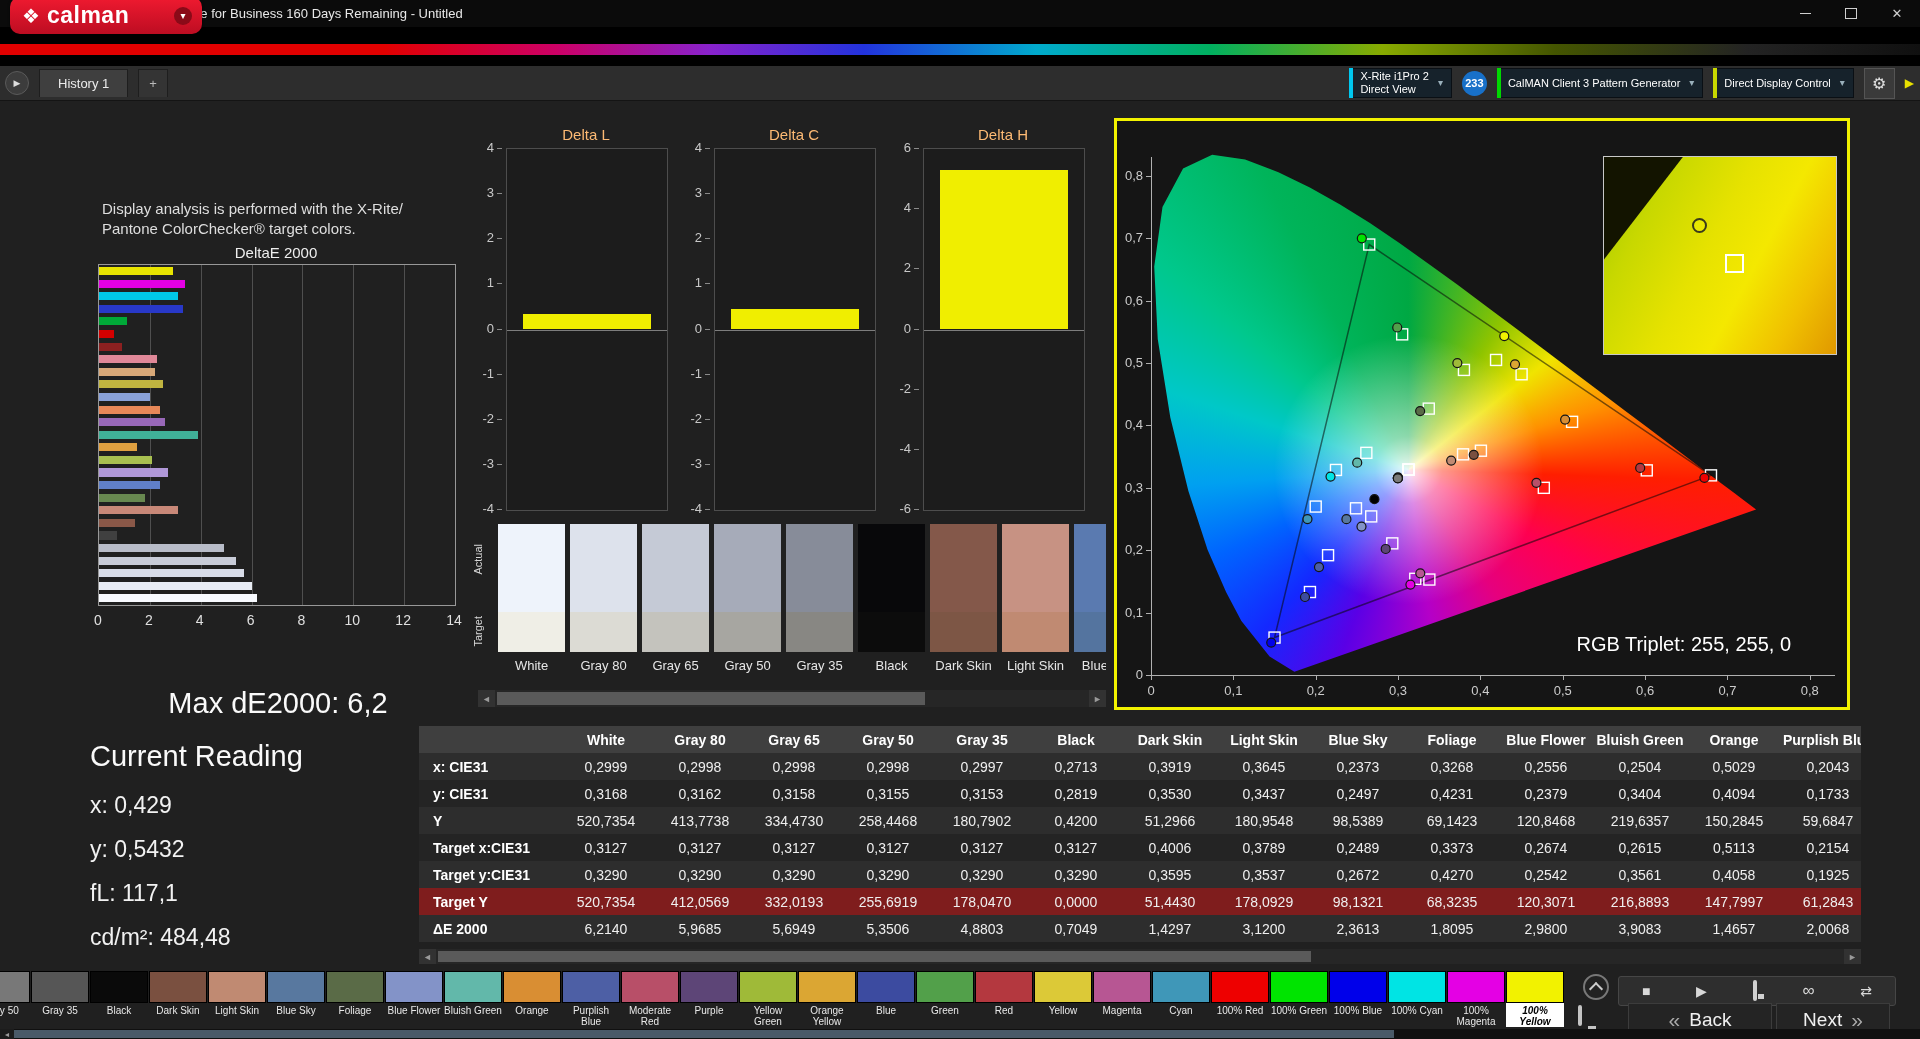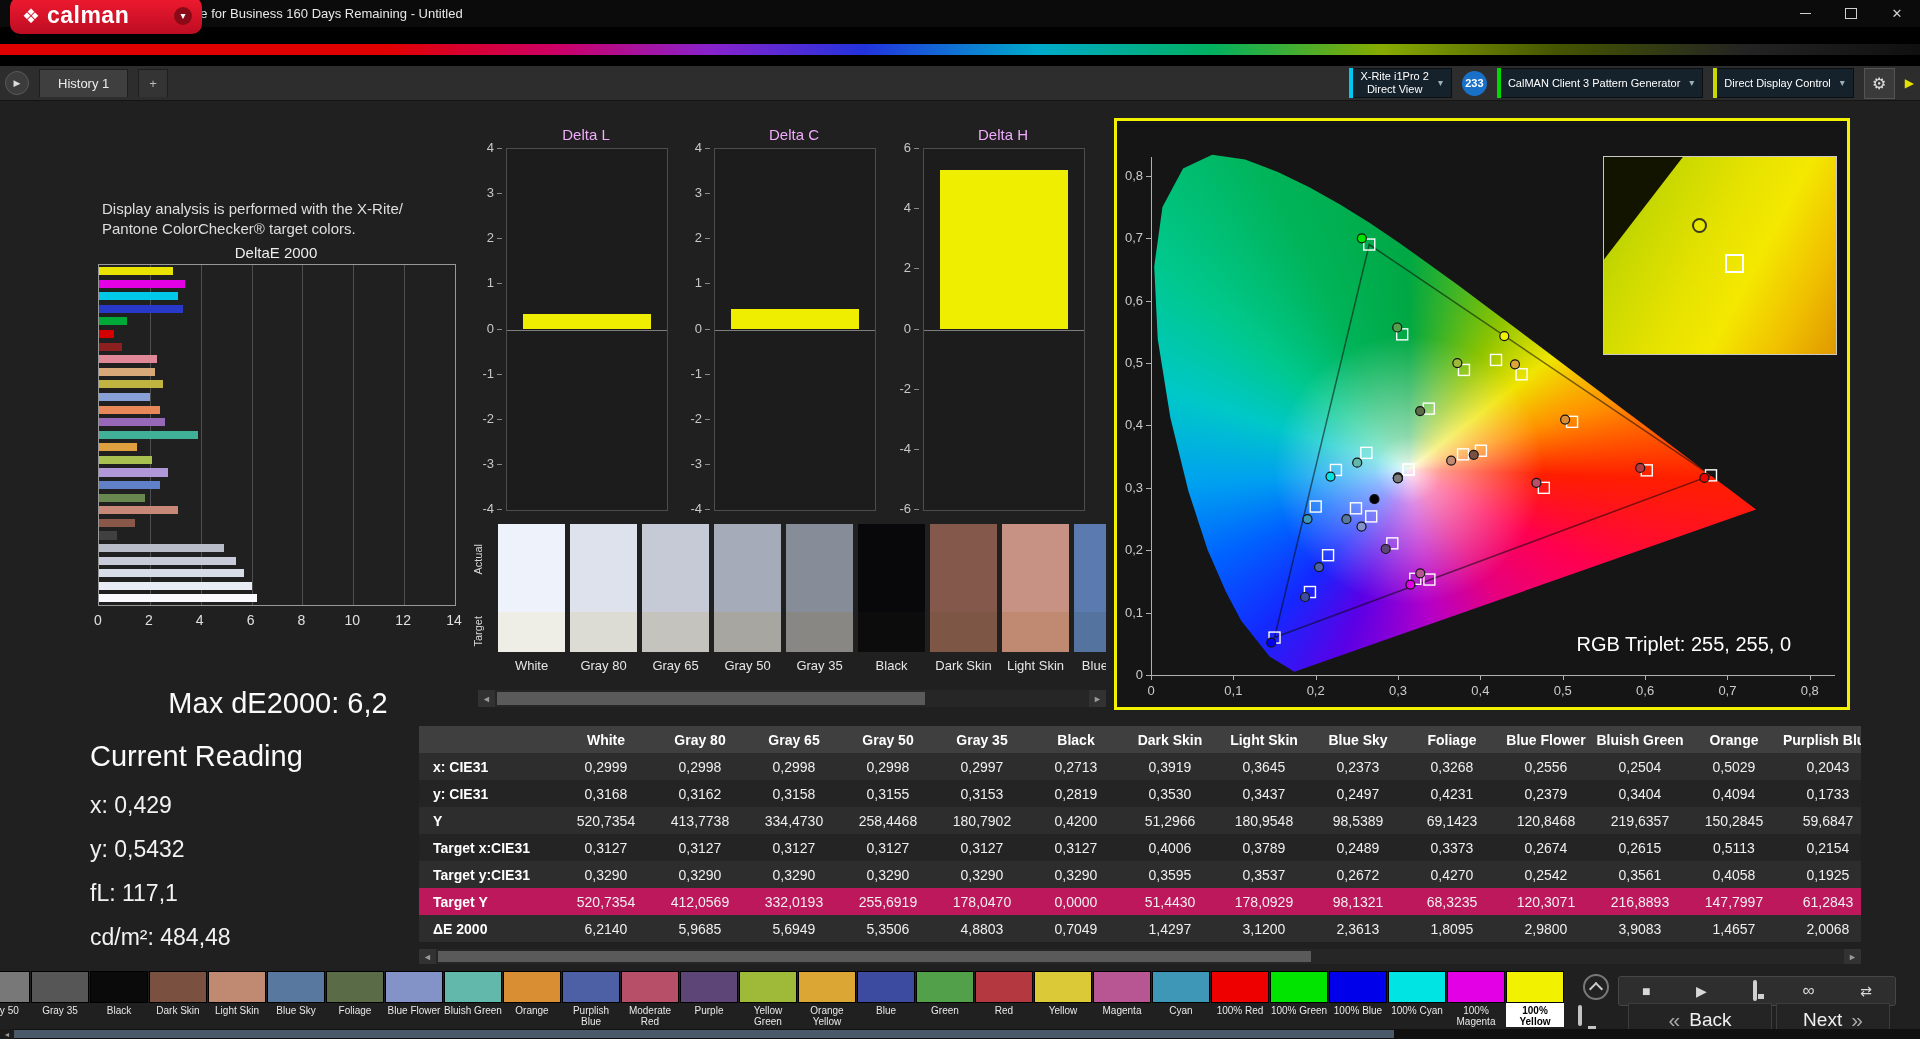--- a/index.html
+++ b/index.html
@@ -22,21 +22,21 @@
     background:linear-gradient(#f01a30,#bd0d22);display:flex;align-items:center;z-index:25;box-shadow:0 1px 3px rgba(0,0,0,.6);}
   .logo-mark{color:#fff;font-size:20px;margin:0 7px 0 12px;}
   .logo-text{color:#fff;font-size:23px;font-weight:bold;letter-spacing:.5px;}
   .logo-dd{margin-left:auto;margin-right:10px;width:18px;height:18px;border-radius:50%;background:#8a0a18;color:#fff;font-size:10px;display:flex;align-items:center;justify-content:center;}
 
   
   .tabbar{position:absolute;left:0;top:66px;width:100%;height:34px;background:#2d2d2d;border-bottom:1px solid #141414;display:flex;align-items:center;z-index:15;}
   .play-circle{width:22px;height:22px;border-radius:50%;background:#3c3c3c;border:1px solid #5a5a5a;color:#ddd;font-size:9px;display:flex;align-items:center;justify-content:center;margin-left:5px;}
   .tab{height:27px;display:flex;align-items:center;padding:0 18px;color:#ececec;font-size:13px;background:#3f3f3f;margin-left:10px;border:1px solid #1e1e1e;border-bottom:none;}
   .tab.plus{padding:0 10px;background:#343434;color:#bbb;}
-  .tb-right{margin-left:auto;display:flex;align-items:center;gap:10px;margin-right:6px;text-align:center;}
+  .tb-right{margin-left:auto;display:flex;align-items:center;gap:10px;margin-right:6px;}
   .dev-box{height:28px;background:#16222b;border:1px solid #0a0f14;display:flex;align-items:center;padding:0 8px;color:#fff;font-size:11px;line-height:1.15;}
   .dev-box .stripe{width:4px;align-self:stretch;margin:-1px 7px -1px -9px;}
   .dev-chev{color:#9ab0bb;font-size:10px;margin-left:9px;}
   .badge{width:25px;height:25px;border-radius:50%;background:#1870c8;color:#fff;font-size:11px;font-weight:bold;display:flex;align-items:center;justify-content:center;}
   .gear-btn{width:29px;height:29px;background:#3a3a3a;border:1px solid #555;color:#e0e0e0;font-size:16px;display:flex;align-items:center;justify-content:center;}
   .yellow-arrow{color:#e8e000;font-size:12px;}
 
   
   .abs{position:absolute;}
   #colorchecker-title{left:100px;top:118px;font-size:42px;color:#fdfdfd;}
@@ -47,21 +47,21 @@
   .de-bar{position:absolute;left:0;}
   #de-xlabels{left:98px;top:612px;width:380px;height:18px;}
   .de-xl{position:absolute;width:22px;text-align:center;font-size:14px;color:#e0e0e0;}
   .bigstat{position:absolute;left:88px;width:380px;text-align:center;font-size:29px;color:#fafafa;}
   #cr-title{left:90px;top:740px;font-size:29px;color:#fafafa;}
   #cr-lines{left:90px;top:792px;}
   .cr-line{font-size:23px;color:#f2f2f2;height:44px;}
 
   
   .vchart{position:absolute;top:126px;width:200px;height:400px;}
-  .vc-title{position:absolute;left:34px;top:0;width:160px;text-align:center;font-size:15px;color:#f0abfc;}
+  .vc-title{position:absolute;left:34px;top:0;width:160px;text-align:center;font-size:15px;color:#fdba74;}
   .vb-labels{position:absolute;left:0;top:22px;width:30px;height:361px;}
   .vb-tick{position:absolute;right:8px;width:22px;text-align:right;font-size:13px;color:#c8c8c8;}
   .vb-tickmark{position:absolute;right:0;width:5px;height:1px;background:#8a8a8a;}
   .vb-plot{position:absolute;left:34px;top:22px;width:160px;height:361px;border:1px solid #4d4d4d;background:rgba(0,0,0,.12);}
   .vb-zero{position:absolute;left:0;width:100%;height:1px;background:#7d7d7d;}
   .vb-bar{position:absolute;left:10%;width:80%;}
 
   
   #swatch-rowlabels{left:472px;top:524px;width:20px;height:140px;}
   .rot-label{position:absolute;left:0;width:16px;font-size:11px;color:#d8d8d8;writing-mode:vertical-rl;transform:rotate(180deg);text-align:center;}
@@ -111,21 +111,21 @@
   .t-row.header{background:#3f3f3f;}
   .t-label{padding-left:14px;font-weight:bold;color:#ffffff;}
   .t-cell{text-align:center;color:#efefef;}
   .t-cell.th{font-weight:bold;color:#fff;}
 
   
   #palette{left:0;top:971px;width:1566px;height:58px;display:flex;gap:1px;overflow:hidden;}
   .p-tile{width:58px;flex:none;}
   .p-color{height:32px;border:1px solid #000;box-sizing:border-box;}
   .p-label{font-size:10px;color:#e8e8e8;text-align:center;line-height:1.1;padding-top:2px;height:22px;overflow:hidden;}
-  .p-tile.selected .p-label{background:#fff;color:#000;font-weight:bold;}
+  .p-tile.selected .p-label{background:#fff;color:#000;font-weight:bold;font-style:italic;}
 
   
   #ctl-collapse{left:1583px;top:974px;width:22px;height:22px;border:2px solid #787878;border-radius:50%;display:flex;align-items:center;justify-content:center;background:#222;}
   .chev-up{width:8px;height:8px;border-left:2px solid #ccc;border-top:2px solid #ccc;transform:rotate(45deg);margin-top:3px;}
   #ctl-strip{left:1618px;top:976px;width:276px;height:28px;background:#2e2e2e;border:1px solid #464646;border-radius:3px;display:flex;align-items:center;justify-content:space-around;color:#d8d8d8;}
   .ctl-glyph{font-size:14px;}
   .floppy{width:14px;height:14px;border:2px solid #d0d0d0;border-radius:2px;position:relative;}
   .floppy:after{content:"";position:absolute;left:3px;bottom:0;width:6px;height:5px;background:#d0d0d0;}
   #ctl-monitor{left:1578px;top:1007px;}
   .monitor{width:26px;height:18px;border:2px solid #c4c4c4;border-radius:2px;position:relative;background:#1a1a1a;}
@@ -592,21 +592,21 @@
         <div class="t-cell">0,3290</div>
         <div class="t-cell">0,3595</div>
         <div class="t-cell">0,3537</div>
         <div class="t-cell">0,2672</div>
         <div class="t-cell">0,4270</div>
         <div class="t-cell">0,2542</div>
         <div class="t-cell">0,3561</div>
         <div class="t-cell">0,4058</div>
         <div class="t-cell">0,1925</div>
       </div>
-      <div class="t-row" style="background: #be185d;">
+      <div class="t-row" style="background: #7f1d1d;">
         <div class="t-label">Target Y</div>
         <div class="t-cell">520,7354</div>
         <div class="t-cell">412,0569</div>
         <div class="t-cell">332,0193</div>
         <div class="t-cell">255,6919</div>
         <div class="t-cell">178,0470</div>
         <div class="t-cell">0,0000</div>
         <div class="t-cell">51,4430</div>
         <div class="t-cell">178,0929</div>
         <div class="t-cell">98,1321</div>

